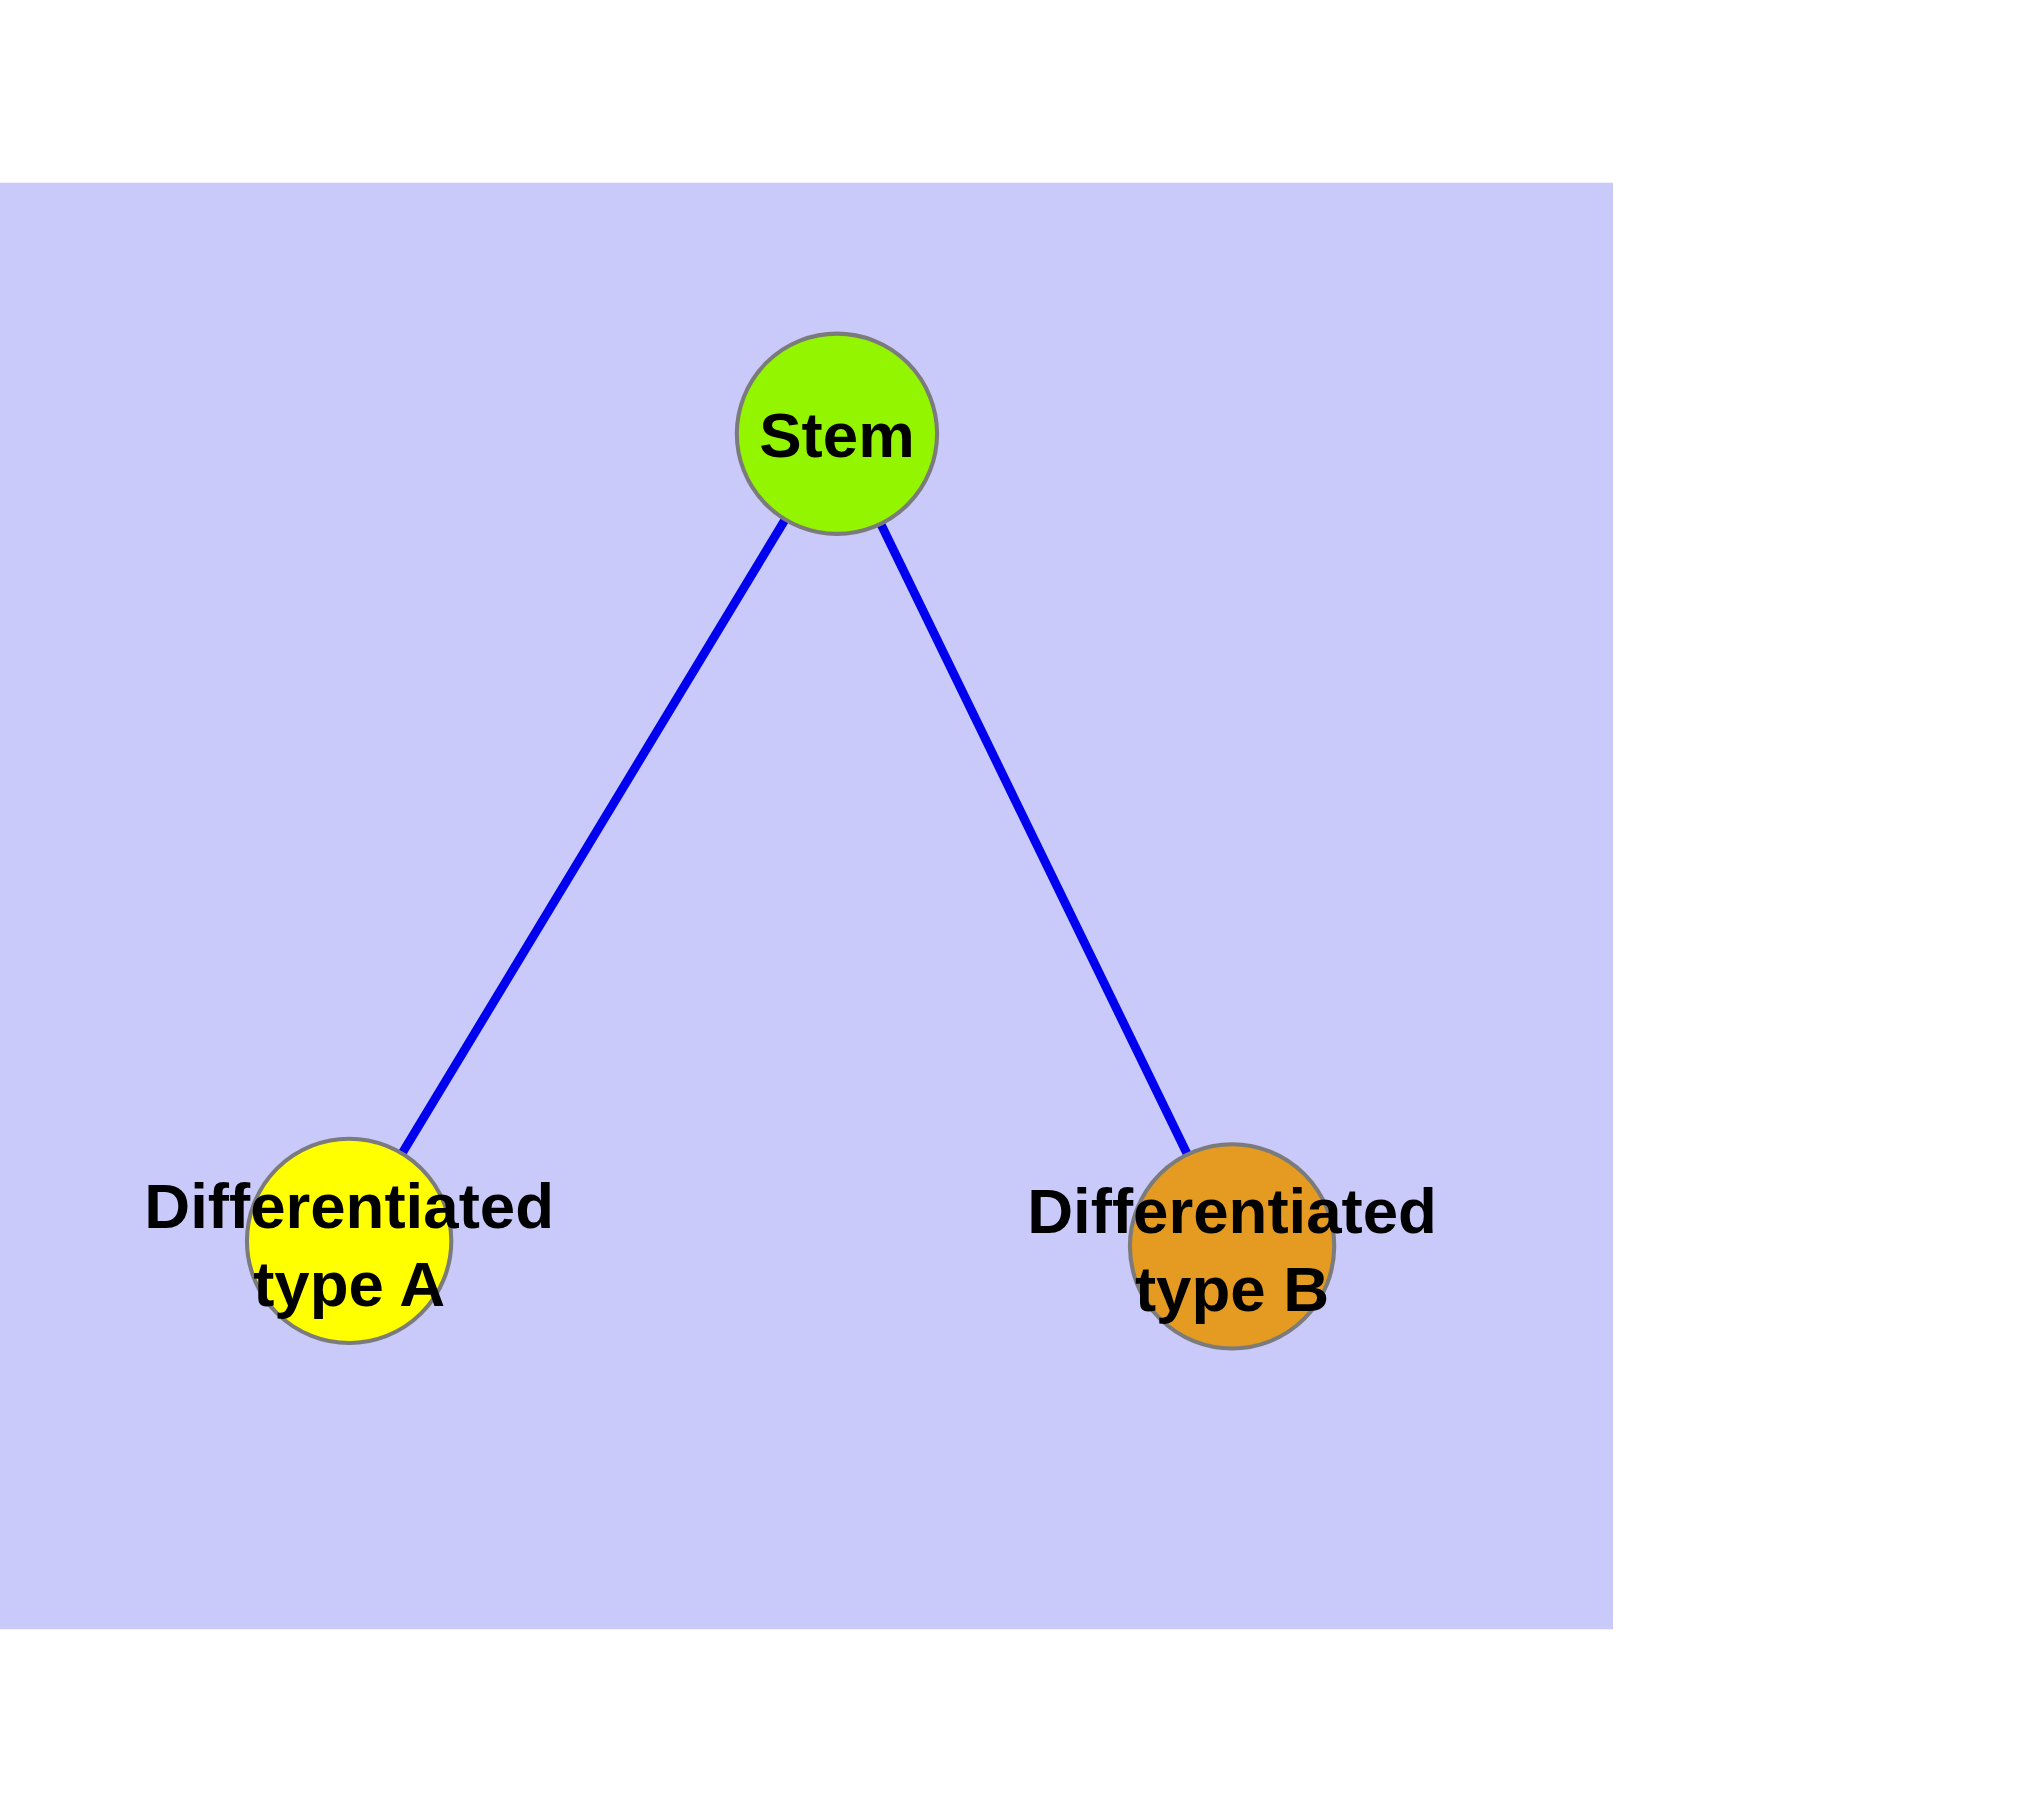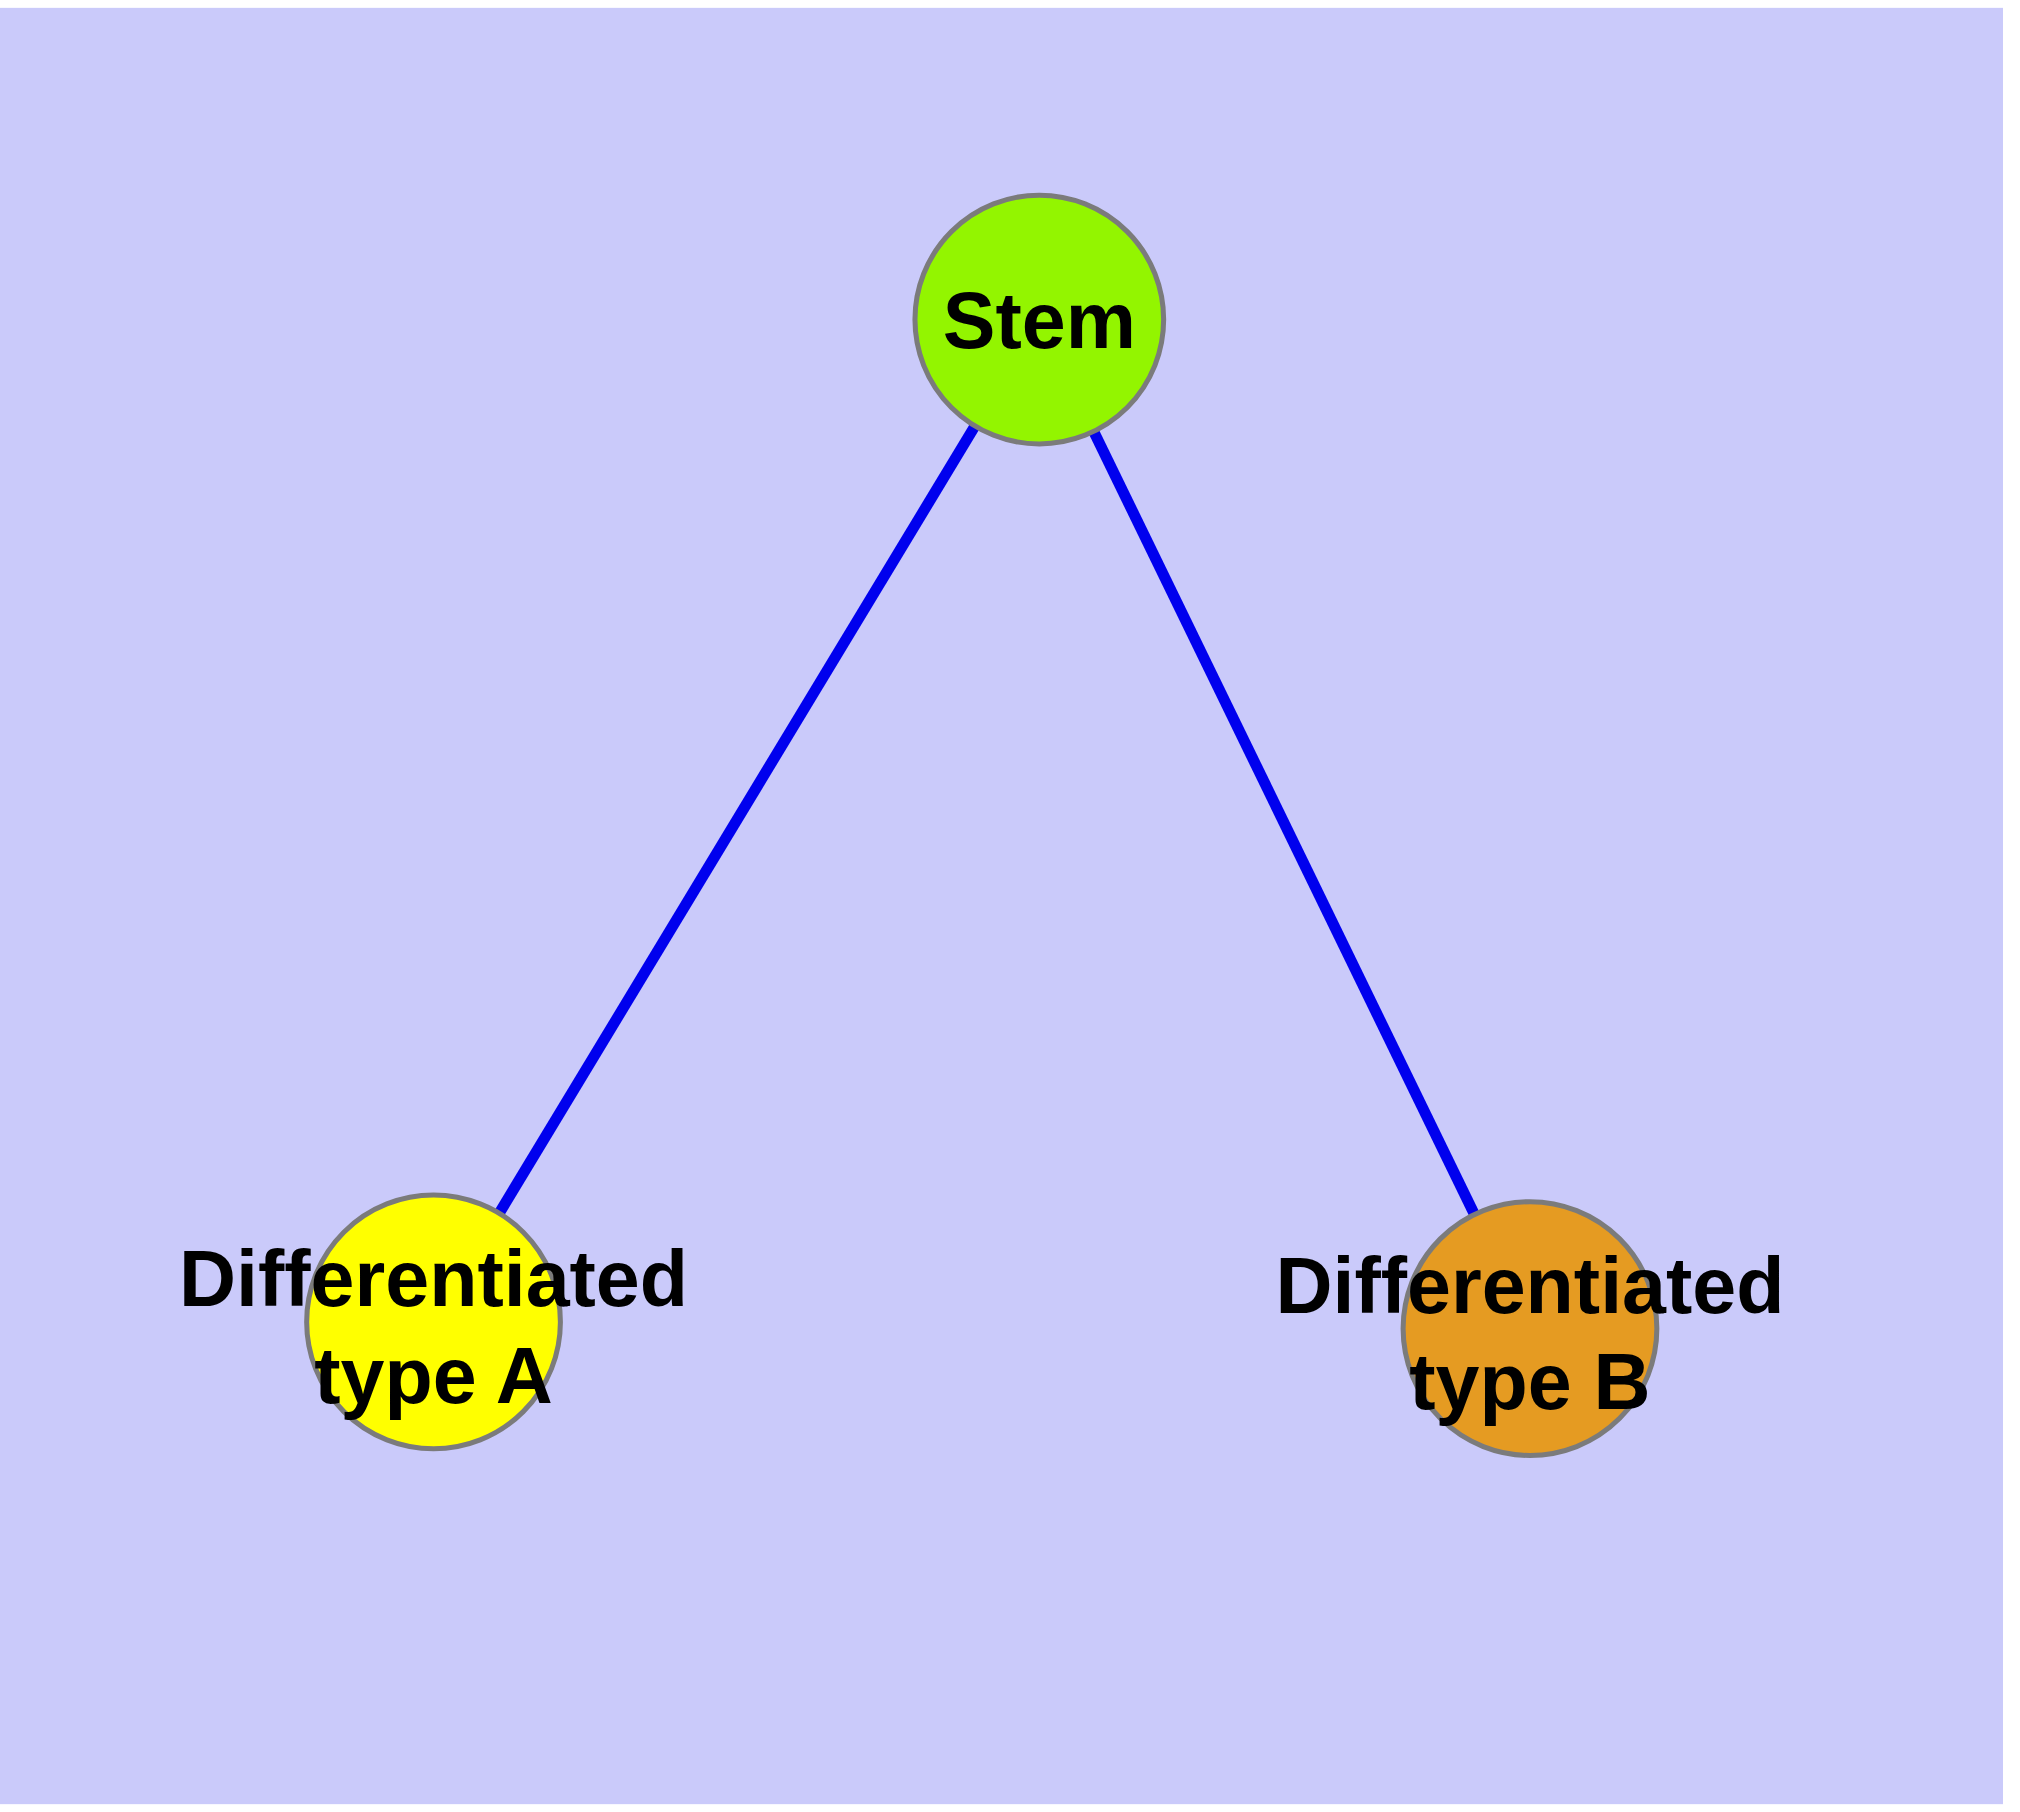--- a/index.html
+++ b/index.html
@@ -5,21 +5,21 @@
   html, body {
     margin: 0;
     padding: 0;
     width: 2021px;
     height: 1812px;
     overflow: hidden;
     font-family: "Liberation Sans", sans-serif;
   }
   #stage {
     position: relative;
-    width: 2003px;
+    width: 1613px;
     height: 1812px;
   }
   svg {
     display: block;
     width: 100%;
     height: 100%;
   }
   .node-circle {
     stroke-width: 6px;
   }

